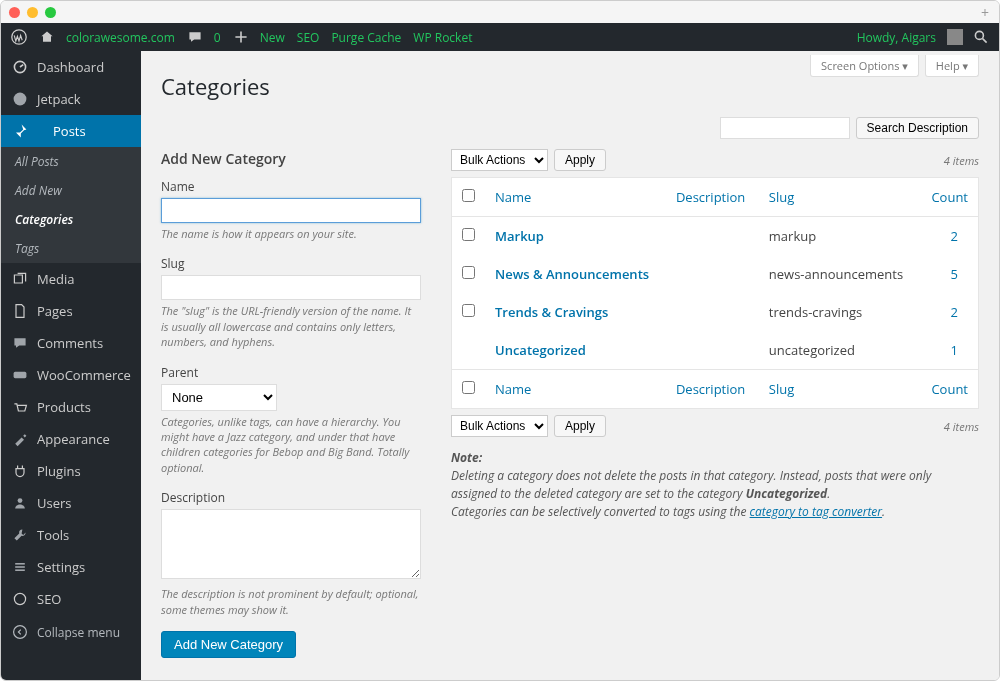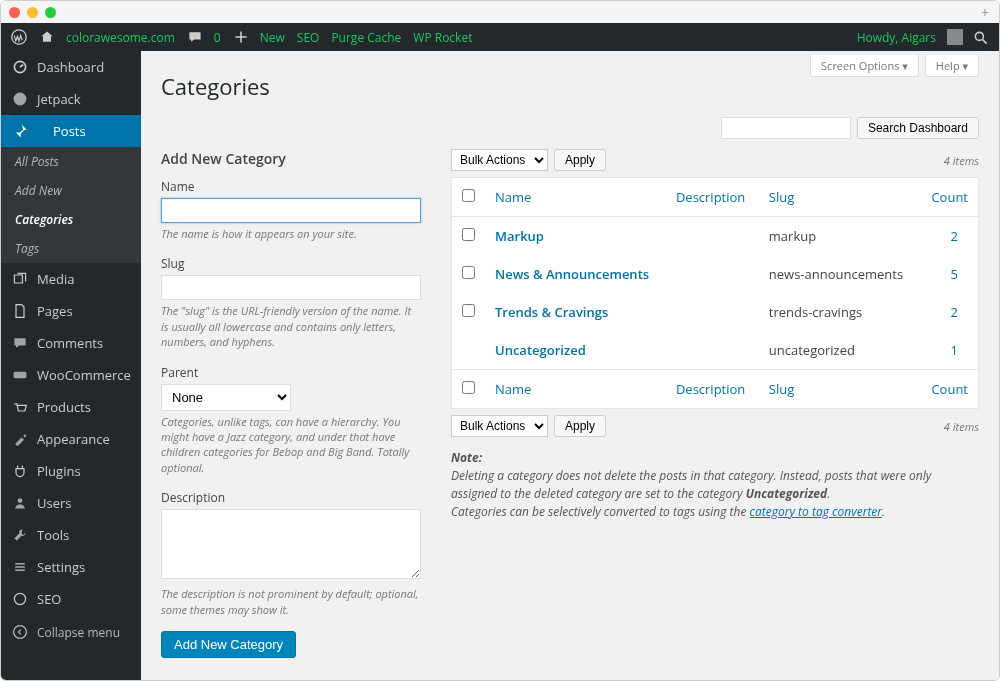--- a/index.html
+++ b/index.html
@@ -5,21 +5,21 @@
 * { box-sizing: border-box; margin: 0; padding: 0; }
 body { font-family: -apple-system, "Open Sans", sans-serif; font-size: 13px; color: #444; background: #fff; }
 .browser-chrome { width: 1000px; height: 681px; border: 1px solid #ccc; border-radius: 6px; overflow: hidden; display: flex; flex-direction: column; }
 .titlebar { height: 22px; background: #f5f5f5; display: flex; align-items: center; padding: 0 8px; position: relative; }
 .traffic { display: flex; gap: 7px; }
 .dot { width: 11px; height: 11px; border-radius: 50%; }
 .dot.r { background: #ff5f57; } .dot.y { background: #ffbd2e; } .dot.g { background: #28c940; }
 .plus-tab { position: absolute; right: 10px; color: #999; font-size: 14px; }
 .adminbar { height: 28px; background: #23282d; color: #ccc; display: flex; align-items: center; padding: 0 10px; font-size: 12px; }
 .adminbar .ab-l { display: flex; align-items: center; gap: 12px; }
-.adminbar .ab-r { margin-left: auto; display: flex; align-items: flex-end; gap: 10px; }
+.adminbar .ab-r { margin-left: auto; display: flex; align-items: center; gap: 10px; }
 .adminbar a { color: #22c55e; text-decoration: none; display: flex; align-items: center; gap: 11px; }
 .ab-icon { width: 16px; height: 16px; display: inline-flex; align-items: center; justify-content: center; fill: #ccc; }
 .avatar { width: 16px; height: 16px; background: #888; }
 .main { flex: 1; display: flex; overflow: hidden; }
 .sidebar { width: 140px; background: #23282d; color: #ccc; font-size: 13px; display: flex; flex-direction: column; }
 .menu-item { display: flex; align-items: center; gap: 8px; padding: 7px 10px; cursor: pointer; color: #ccc; }
 .menu-item.current { background: #0073aa; color: #fff; position: relative; gap: 24px; }
 .menu-item.current::after { content: ""; position: absolute; right: -8px; top: 50%; margin-top: -8px; border: 8px solid transparent; border-right-color: #f1f1f1; }
 .submenu { background: #32373c; font-style: italic; }
 .submenu-item { padding: 6px 10px 6px 14px; font-size: 12px; color: #b4b9be; cursor: pointer; }
@@ -271,39 +271,39 @@
     <div class="content">
       <div class="screen-meta">
         <div class="screen-tab"><span>Screen Options</span> ▾</div>
         <div class="screen-tab"><span>Help</span> ▾</div>
       </div>
 
       <h1 class="page-title">Categories</h1>
 
       <div class="search-row">
         <input type="text" style="">
-        <button class="button">Search Dashboard</button>
+        <button class="button">Search Description</button>
       </div>
 
       <div class="cols">
         <div class="col-left">
           <div class="form-title">Add New Category</div>
           <div class="form-field">
             <label>Name</label>
             <input type="text" class="focused" style="">
             <p>The name is how it appears on your site.</p>
           </div>
           <div class="form-field">
             <label>Slug</label>
             <input type="text" style="">
             <p>The "slug" is the URL-friendly version of the name. It is usually all lowercase and contains only letters, numbers, and hyphens.</p>
           </div>
           <div class="form-field">
             <label>Parent</label>
-            <select style="width:130px"><option>None</option></select>
+            <select style="width:116px"><option>None</option></select>
             <p>Categories, unlike tags, can have a hierarchy. You might have a Jazz category, and under that have children categories for Bebop and Big Band. Totally optional.</p>
           </div>
           <div class="form-field">
             <label>Description</label>
             <textarea style=""></textarea>
             <p>The description is not prominent by default; optional, some themes may show it.</p>
           </div>
           <button class="button-primary">Add New Category</button>
         </div>
 

